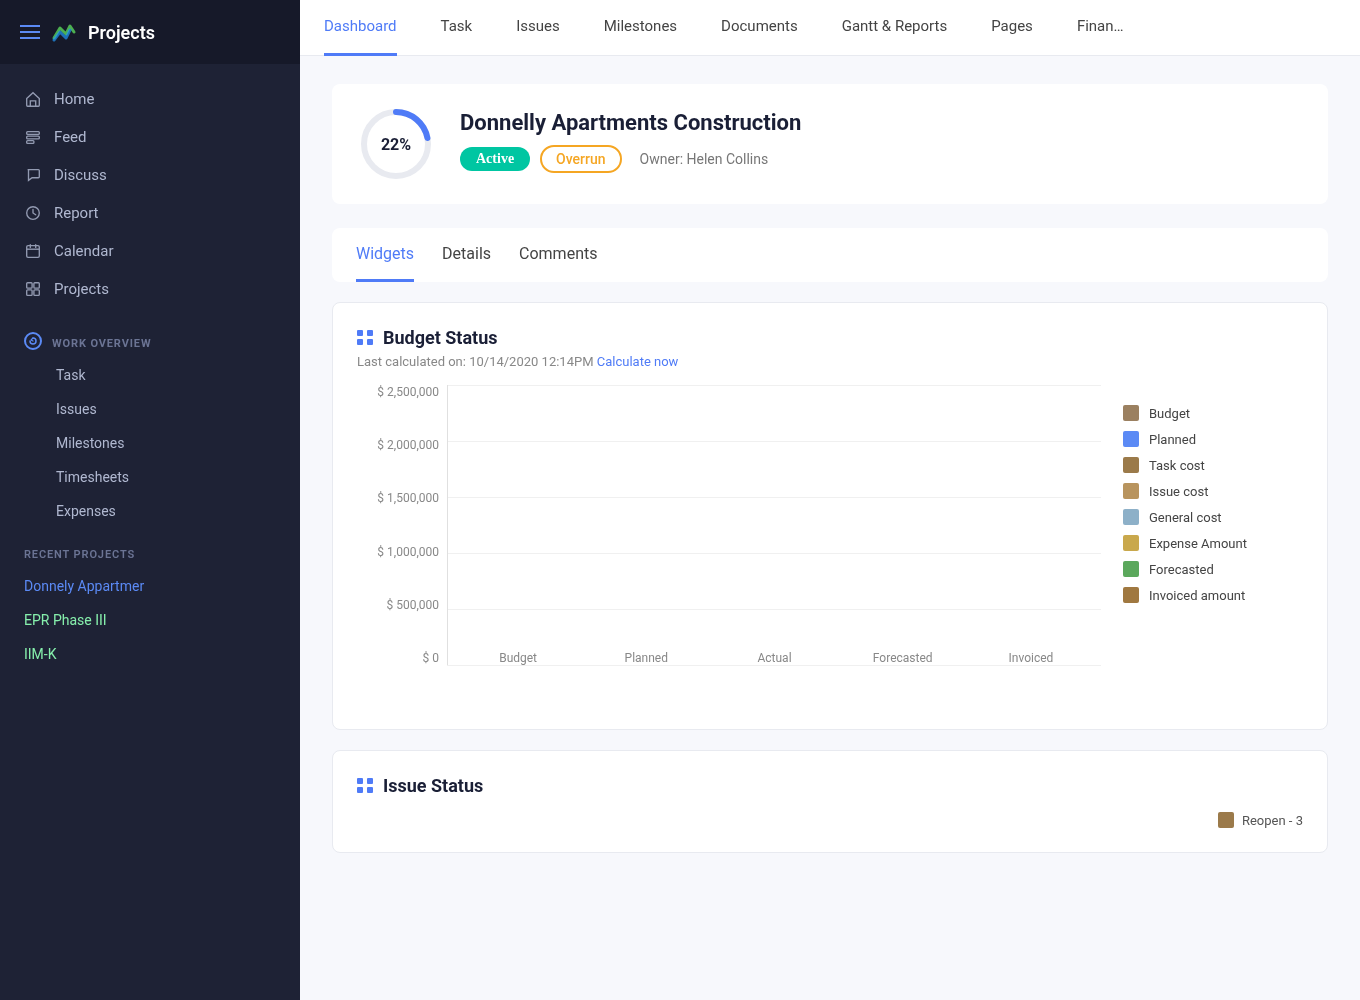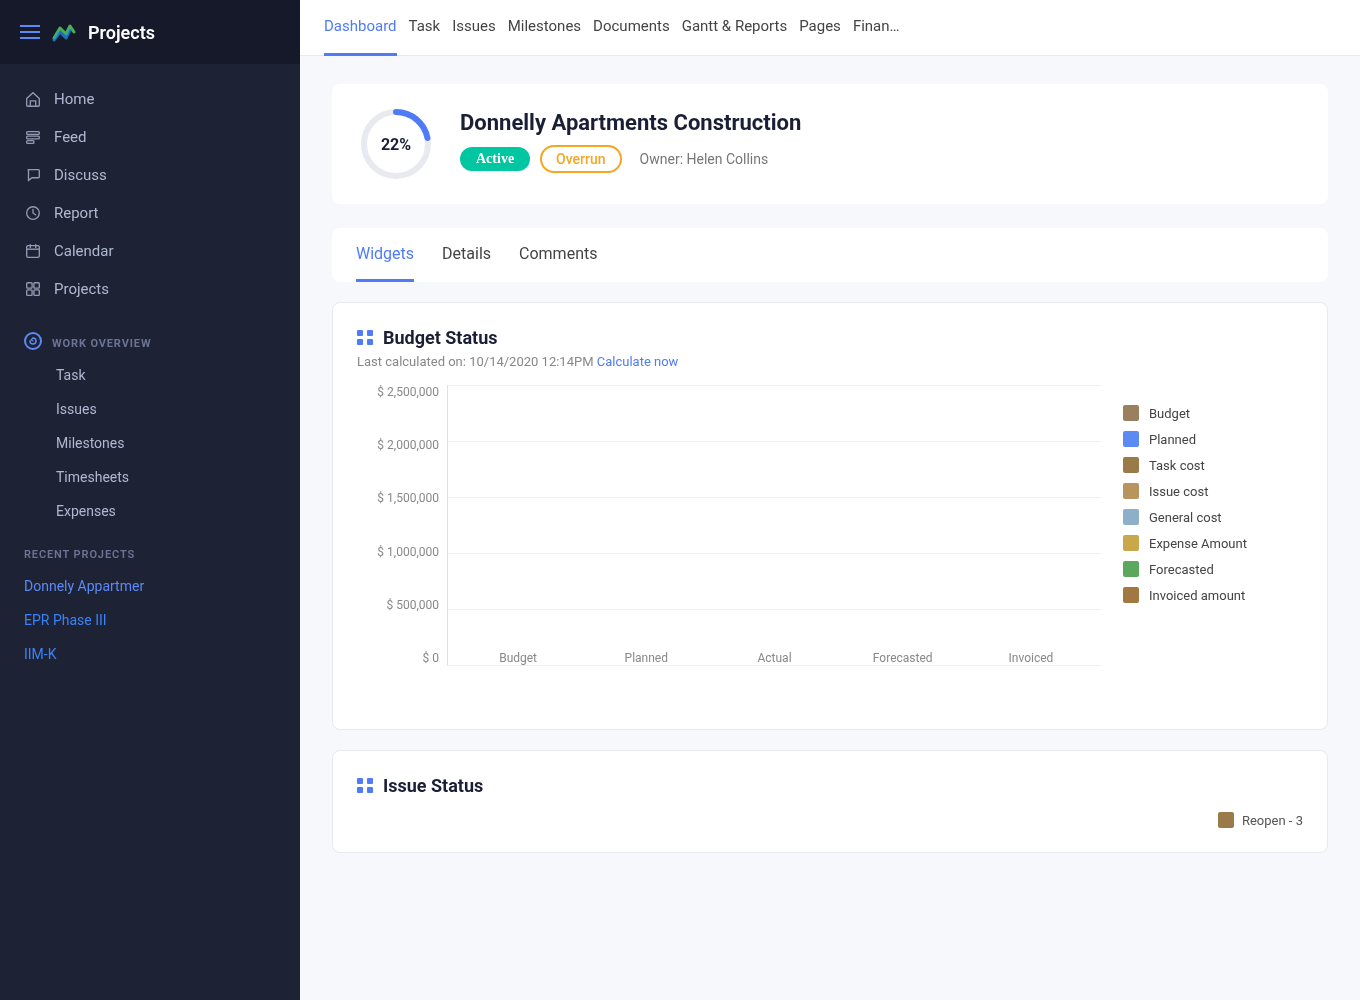--- a/index.html
+++ b/index.html
@@ -95,40 +95,40 @@
       font-size: 11px;
       font-weight: 600;
       letter-spacing: 0.08em;
       color: #6b7494;
       text-transform: uppercase;
     }
     .project-item {
       padding: 9px 24px;
       cursor: pointer;
       font-size: 14px;
-      color: #3b82f6;
+      color: #86efac;
     }
     .project-item.active { color: #5b8af5; }
 
     
     .main {
       flex: 1;
       display: flex;
       flex-direction: column;
       overflow: hidden;
     }
 
     
     .top-nav {
       display: flex;
       align-items: center;
       border-bottom: 1px solid #e8eaf0;
       padding: 0 24px;
       height: 56px;
-      gap: 12px;
+      gap: 44px;
       background: #fff;
     }
     .top-nav-item {
       font-size: 15px;
       color: #444;
       cursor: pointer;
       padding: 18px 0;
       border-bottom: 3px solid transparent;
       white-space: nowrap;
     }

